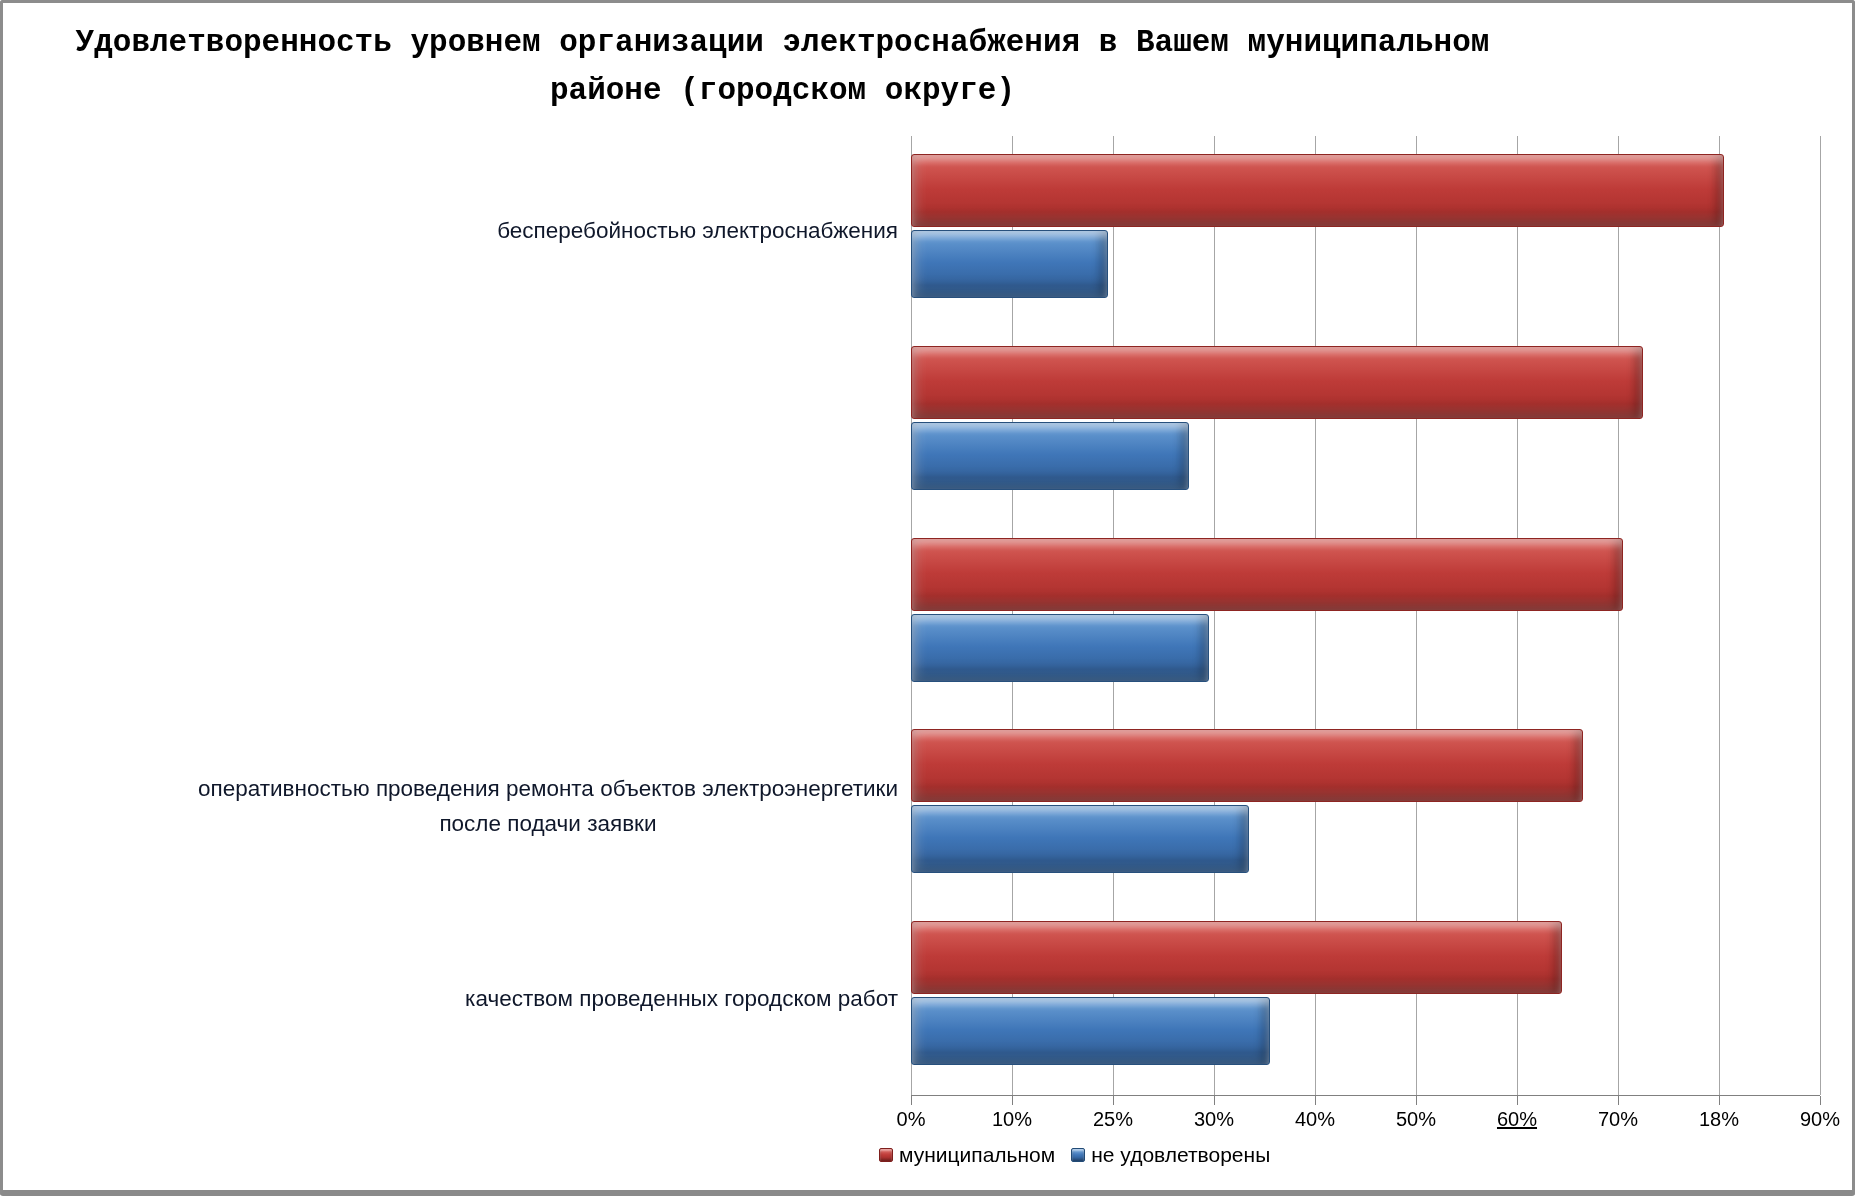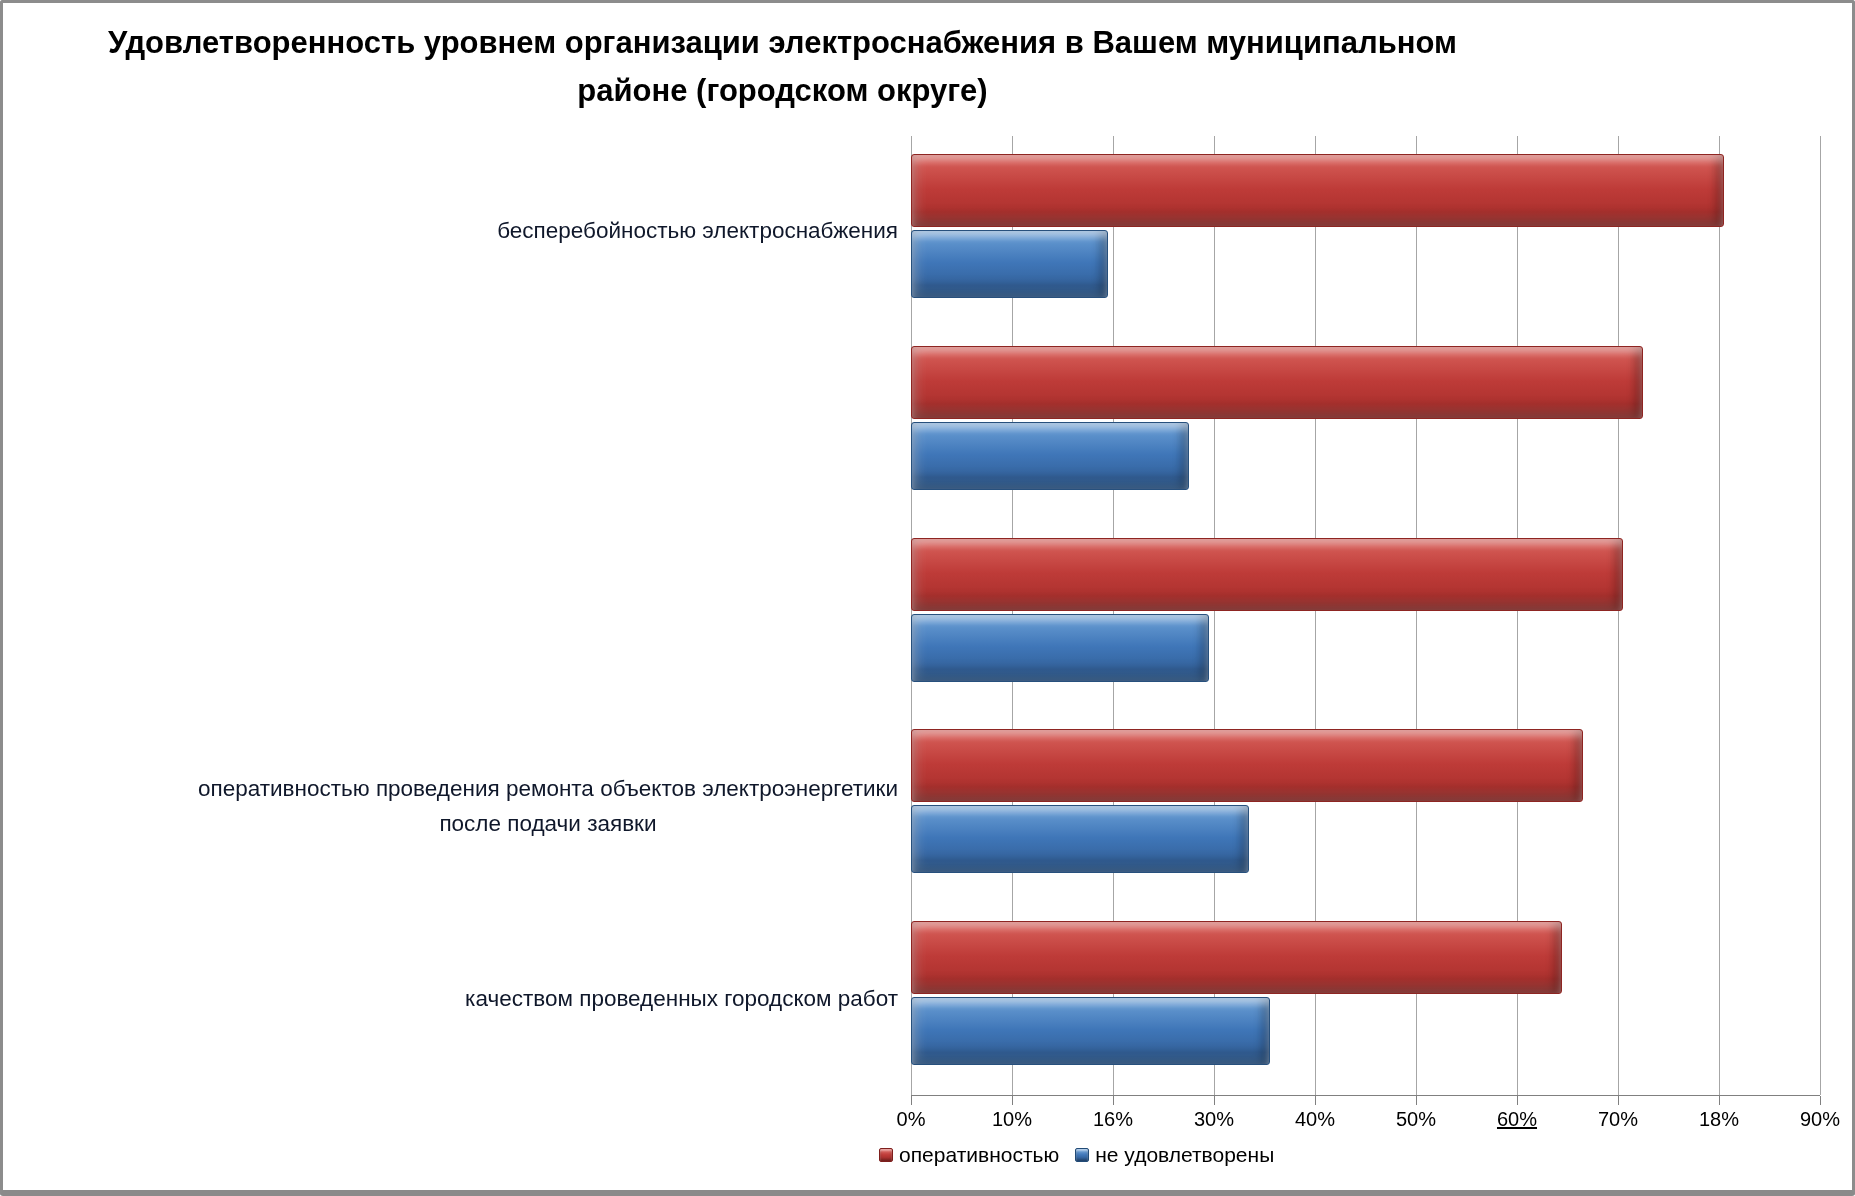--- a/index.html
+++ b/index.html
@@ -2,21 +2,21 @@
 <html><head>
 <meta charset="utf-8">
 <style>
   html,body{margin:0;padding:0;background:#fff;font-family:"Liberation Sans",sans-serif;}
   #canvas{
     position:relative;width:1855px;height:1196px;background:#fff;box-sizing:border-box;
     border:3px solid #8C8C8C;border-bottom:6px solid #8a8a8a;border-radius:3px;overflow:hidden;
   }
   .title{
     position:absolute;top:16px;left:0;width:100%;box-sizing:border-box;padding-right:290px;
-    text-align:center;font-size:31px;font-weight:bold;color:#000;line-height:1.55;white-space:pre-line;
+    text-align:center;font-size:31px;font-weight:bold;color:#000;line-height:1.55;white-space:pre-line;font-family:Liberation Mono, monospace;
   }
   #plot{
     position:absolute;left:908px;top:133px;width:909px;height:959px;
     border-bottom:1px solid #808080;
   }
   .gridline{position:absolute;top:0;width:1px;height:100%;background:#A6A6A6;}
   .tick{position:absolute;bottom:-10px;width:1px;height:9px;background:#808080;}
   .xlabel{
     position:absolute;top:972px;transform:translateX(-50%);
     font-size:20px;color:#000;white-space:nowrap;
@@ -65,21 +65,21 @@
 
   <div id="plot">
       <div class="gridline" style="left: 0%;"></div>
       <div class="tick" style="left: 0%;"></div>
       <span class="xlabel" style="left: 0%;">0%</span>
       <div class="gridline" style="left: 11.1111%;"></div>
       <div class="tick" style="left: 11.1111%;"></div>
       <span class="xlabel" style="left: 11.1111%;">10%</span>
       <div class="gridline" style="left: 22.2222%;"></div>
       <div class="tick" style="left: 22.2222%;"></div>
-      <span class="xlabel" style="left: 22.2222%;">16%</span>
+      <span class="xlabel" style="left: 22.2222%;">25%</span>
       <div class="gridline" style="left: 33.3333%;"></div>
       <div class="tick" style="left: 33.3333%;"></div>
       <span class="xlabel" style="left: 33.3333%;">30%</span>
       <div class="gridline" style="left: 44.4444%;"></div>
       <div class="tick" style="left: 44.4444%;"></div>
       <span class="xlabel" style="left: 44.4444%;">40%</span>
       <div class="gridline" style="left: 55.5556%;"></div>
       <div class="tick" style="left: 55.5556%;"></div>
       <span class="xlabel" style="left: 55.5556%;">50%</span>
       <div class="gridline" style="left: 66.6667%;"></div>
@@ -115,20 +115,20 @@
 после подачи заявки</span>
       </div>
       <div class="cat-label" style="top: 767.2px; height: 191.8px;">
         <span>качеством проведенных городском работ</span>
       </div>
     </div>
 
   <div id="legend">
     <div class="legend-item">
       <span class="swatch red"></span>
-      <span class="legend-label">оперативностью</span>
+      <span class="legend-label">муниципальном</span>
     </div>
     <div class="legend-item">
       <span class="swatch blue"></span>
       <span class="legend-label">не удовлетворены</span>
     </div>
   </div>
 </div>
 
 </body></html>

